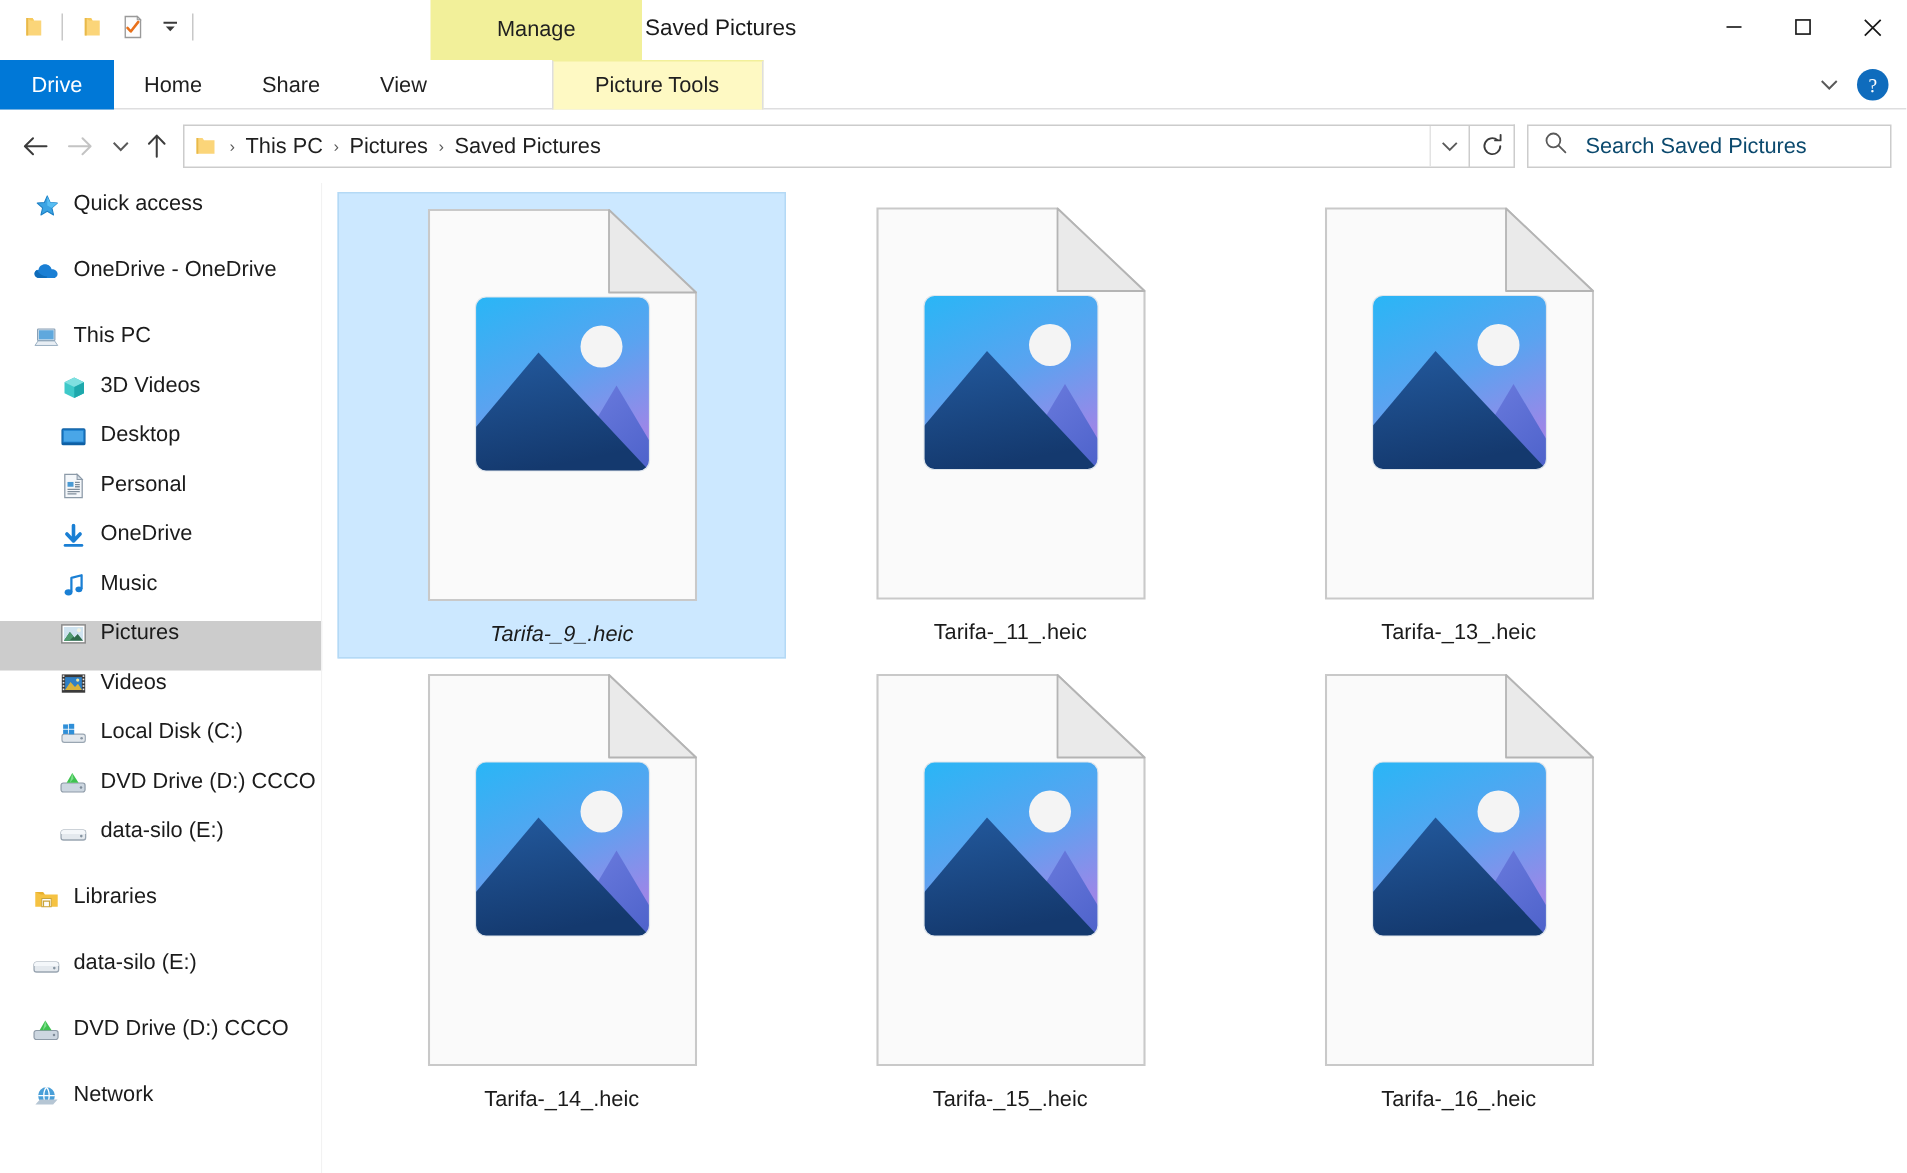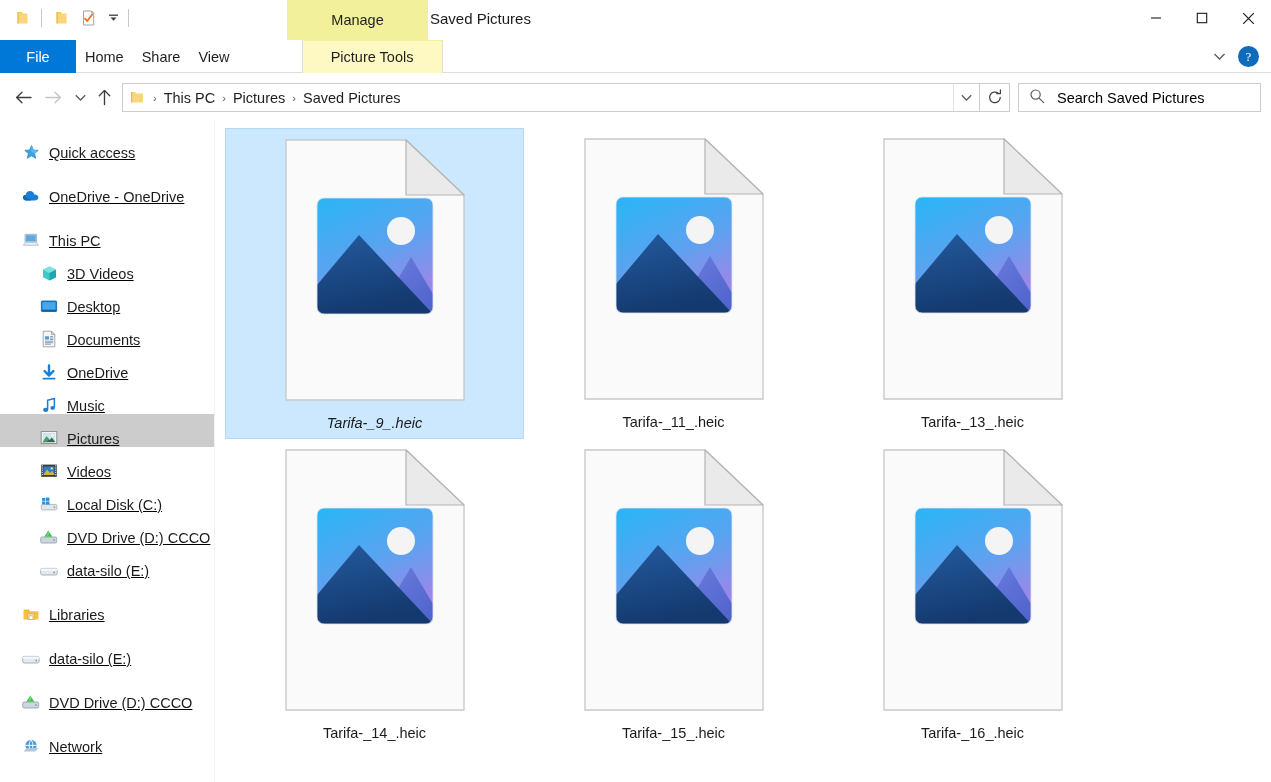--- a/index.html
+++ b/index.html
@@ -80,21 +80,21 @@
     border-bottom: 1px solid #dededf;
     display: flex;
     align-items: stretch;
   }
   .tab {
     display: flex;
     align-items: center;
     justify-content: center;
     font-size: 14.5px;
     color: #1f1f1f;
-    padding: 0 9px;
+    padding: 0 20px;
     height: 33px;
     position: relative;
   }
   .tab.file {
     background: #0078d7;
     color: #ffffff;
     width: 76px;
     padding: 0;
   }
   .tab.ctx-active {
@@ -188,46 +188,45 @@
     border: 1px solid #cccccc;
     background: #ffffff;
     display: flex;
     align-items: center;
     margin-left: 8px;
     padding-left: 10px;
     gap: 12px;
   }
   .search-ph {
     font-size: 14.5px;
-    color: #000000;
+    color: #0c4a6e;
   }
 
   
   .body {
     display: flex;
     height: 661px;
     background: #ffffff;
   }
   .sidebar {
     width: 215px;
     flex: 0 0 215px;
     background: #ffffff;
     padding-top: 6px;
     overflow: hidden;
     position: relative;
   }
   .nav-item {
     height: 33px;
     display: flex;
-    align-items: flex-end;
+    align-items: flex-start;
     gap: 9px;
     padding-left: 22px;
     white-space: nowrap;
     overflow: hidden;
-    text-decoration: underline;
   }
   .nav-item.indent { padding-left: 40px; }
   .nav-item.selected { background: #cccccc; }
   .nav-label {
     font-size: 14.5px;
     color: #1b1b1b;
   }
   .nav-icon {
     width: 18px; height: 18px;
     flex: 0 0 18px;
@@ -335,21 +334,21 @@
     </div>
     <div class="wc close">
       <svg width="13" height="13" viewBox="0 0 13 13">
           <path d="M1.2 1.2 L11.8 11.8 M11.8 1.2 L1.2 11.8" stroke="#1a1a1a" stroke-width="1.15"></path>
         </svg>
     </div>
   </div>
 </div>
 
 <div class="ribbon">
-  <div class="tab file">File</div>
+  <div class="tab file">Drive</div>
   <div class="tab">Home</div>
   <div class="tab">Share</div>
   <div class="tab">View</div>
   <div class="tab ctx-active">Picture Tools</div>
 
   <div class="ribbon-right">
     <div class="collapse-chev">
       <svg width="13" height="9" viewBox="0 0 13 9">
           <path d="M1.5 2 L6.5 7 L11.5 2" fill="none" stroke="#5a5a5a" stroke-width="1.3"></path>
         </svg>
@@ -477,21 +476,21 @@
         </div>
         <div class="nav-item indent">
           <span class="nav-icon">
             <svg width="16" height="18" viewBox="0 0 16 18">
               <path d="M2.2 1.2 h8.2 l3.4 3.4 V16.8 H2.2 Z" fill="#f4f7fa" stroke="#8c9aa8" stroke-width="0.85"></path>
               <path d="M10.4 1.2 v3.4 h3.4 Z" fill="#d3dde6" stroke="#8c9aa8" stroke-width="0.7"></path>
               <rect x="4.0" y="6.3" width="4.0" height="3.2" fill="#4a9ad4"></rect>
               <path d="M9.0 6.6 H12.2 M9.0 8.1 H12.2 M9.0 9.5 H12.2 M4.0 11.2 H12.2 M4.0 12.7 H12.2 M4.0 14.2 H10.0" stroke="#7f8d9b" stroke-width="0.85"></path>
             </svg>
           </span>
-          <span class="nav-label">Documents</span>
+          <span class="nav-label">Personal</span>
         </div>
         <div class="nav-item indent">
           <span class="nav-icon">
             <svg width="16" height="17" viewBox="0 0 16 17">
               <path d="M8 1.4 V10.2 M3.6 7.0 L8 11.6 L12.4 7.0" fill="none" stroke="#1a7fd4" stroke-width="2.4" stroke-linecap="round" stroke-linejoin="round"></path>
               <path d="M2.4 14.6 H13.6" stroke="#1a7fd4" stroke-width="1.9" stroke-linecap="round"></path>
             </svg>
           </span>
           <span class="nav-label">OneDrive</span>
         </div>

